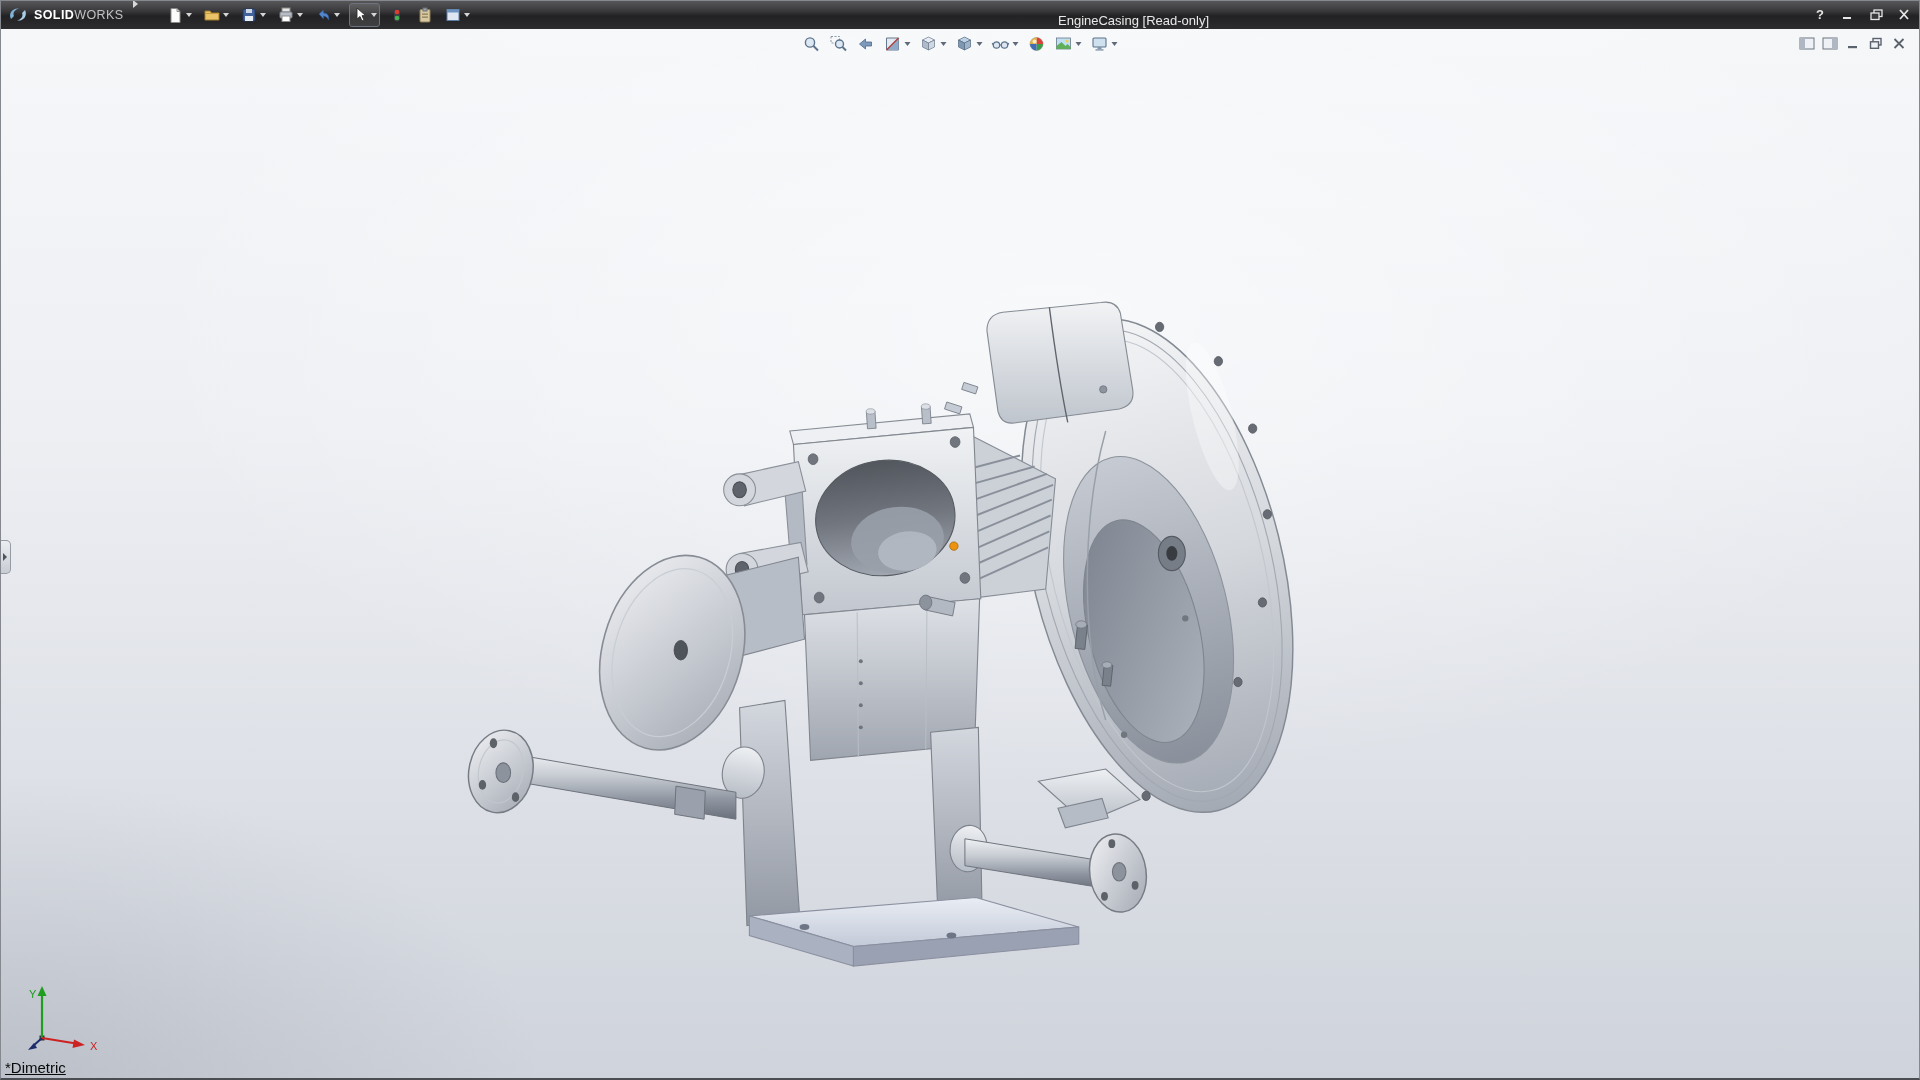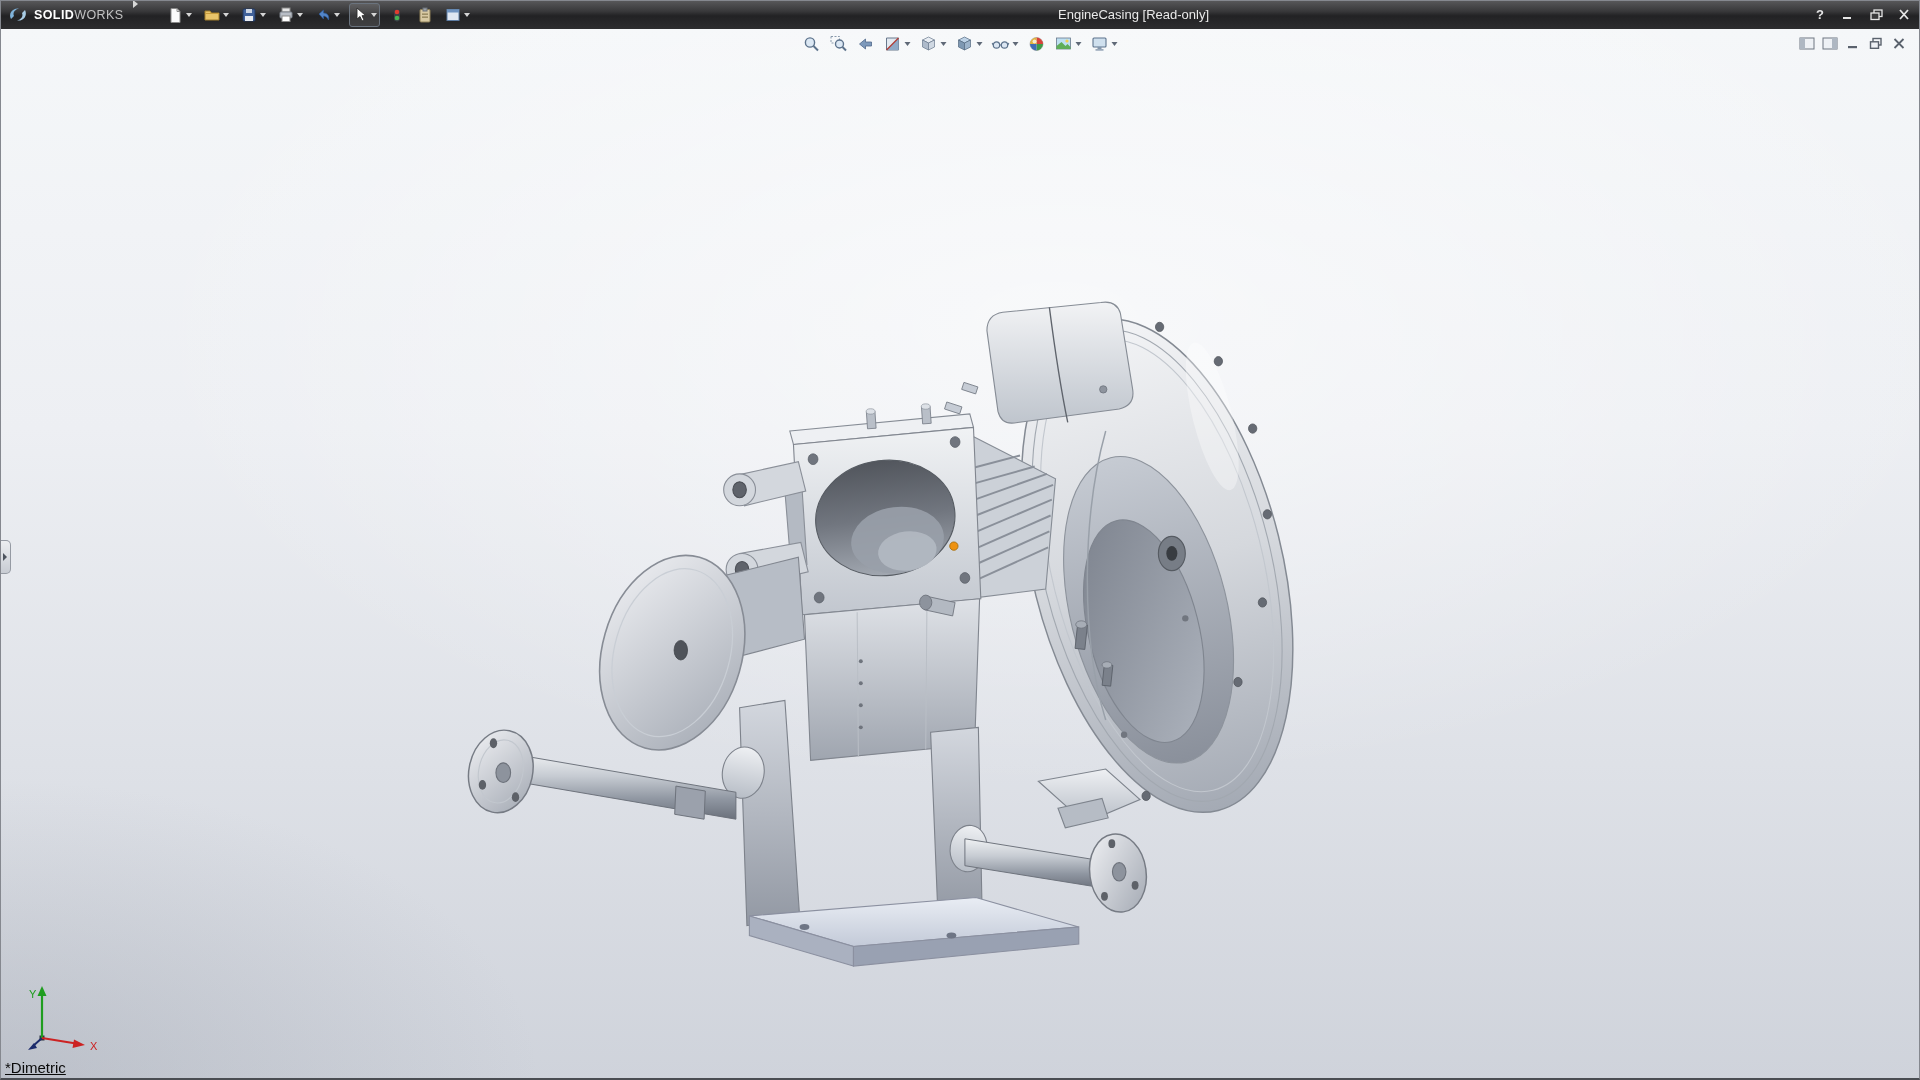--- a/index.html
+++ b/index.html
@@ -18,21 +18,21 @@
   .brand{font-size:12.5px;color:#fff;letter-spacing:.4px;white-space:nowrap;}
   .brand .b{font-weight:700;color:#ffffff;}
   .brand .l{font-weight:400;color:#c2c2c2;}
   .menu-arrow{width:0;height:0;border-top:4px solid transparent;border-bottom:4px solid transparent;
     border-left:5px solid #d8d8d8;margin-left:2px;}
   .tb{display:flex;align-items:center;gap:6px;margin-left:26px;height:100%;}
   .tbtn{height:22px;display:flex;align-items:center;padding:0 3px;border-radius:3px;}
   .tbtn.pressed{background:rgba(255,255,255,0.10);border:1px solid #6a737e;padding:0 2px;}
   .caret{width:0;height:0;border-left:3.5px solid transparent;border-right:3.5px solid transparent;
     border-top:4px solid #d6d6d6;margin-left:3px;}
-  .doc-title{position:absolute;left:1058px;top:0;height:29px;line-height:29px;
+  .doc-title{position:absolute;left:1058px;top:6px;height:29px;line-height:29px;
     font-size:13px;color:#e9e9e9;white-space:nowrap;}
   .winctl{position:absolute;right:6px;top:0;height:29px;display:flex;align-items:center;gap:8px;}
   .wbtn{width:20px;height:18px;display:flex;align-items:center;justify-content:center;
     color:#e5e5e5;font-size:13px;font-weight:700;}
 
   
   .viewport{position:absolute;left:0;right:0;top:29px;bottom:0;z-index:0;
     background:
       radial-gradient(ellipse 900px 500px at 0% 100%, rgba(140,146,158,0.30), rgba(140,146,158,0) 60%),
       radial-gradient(ellipse 1500px 750px at 55% 28%, rgba(255,255,255,0.55), rgba(255,255,255,0) 62%),

